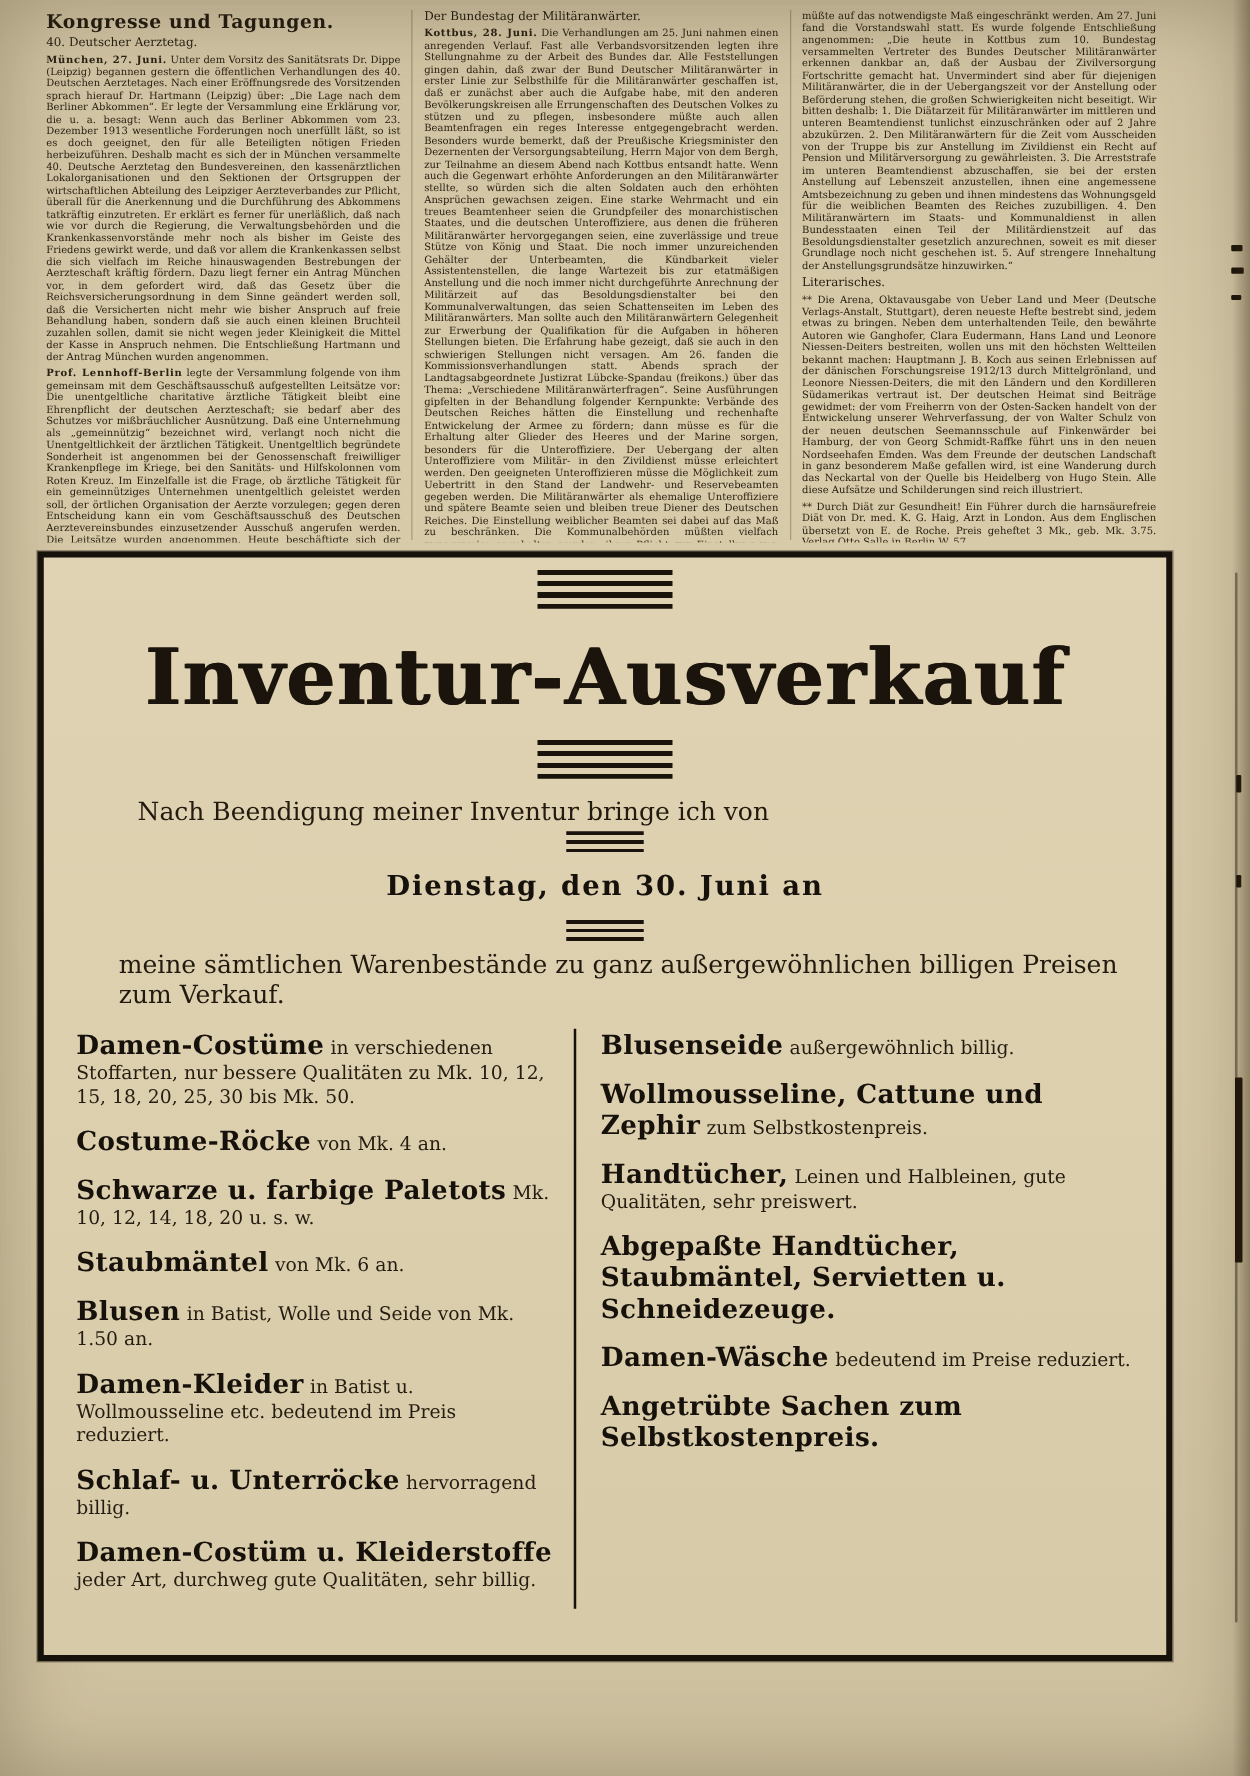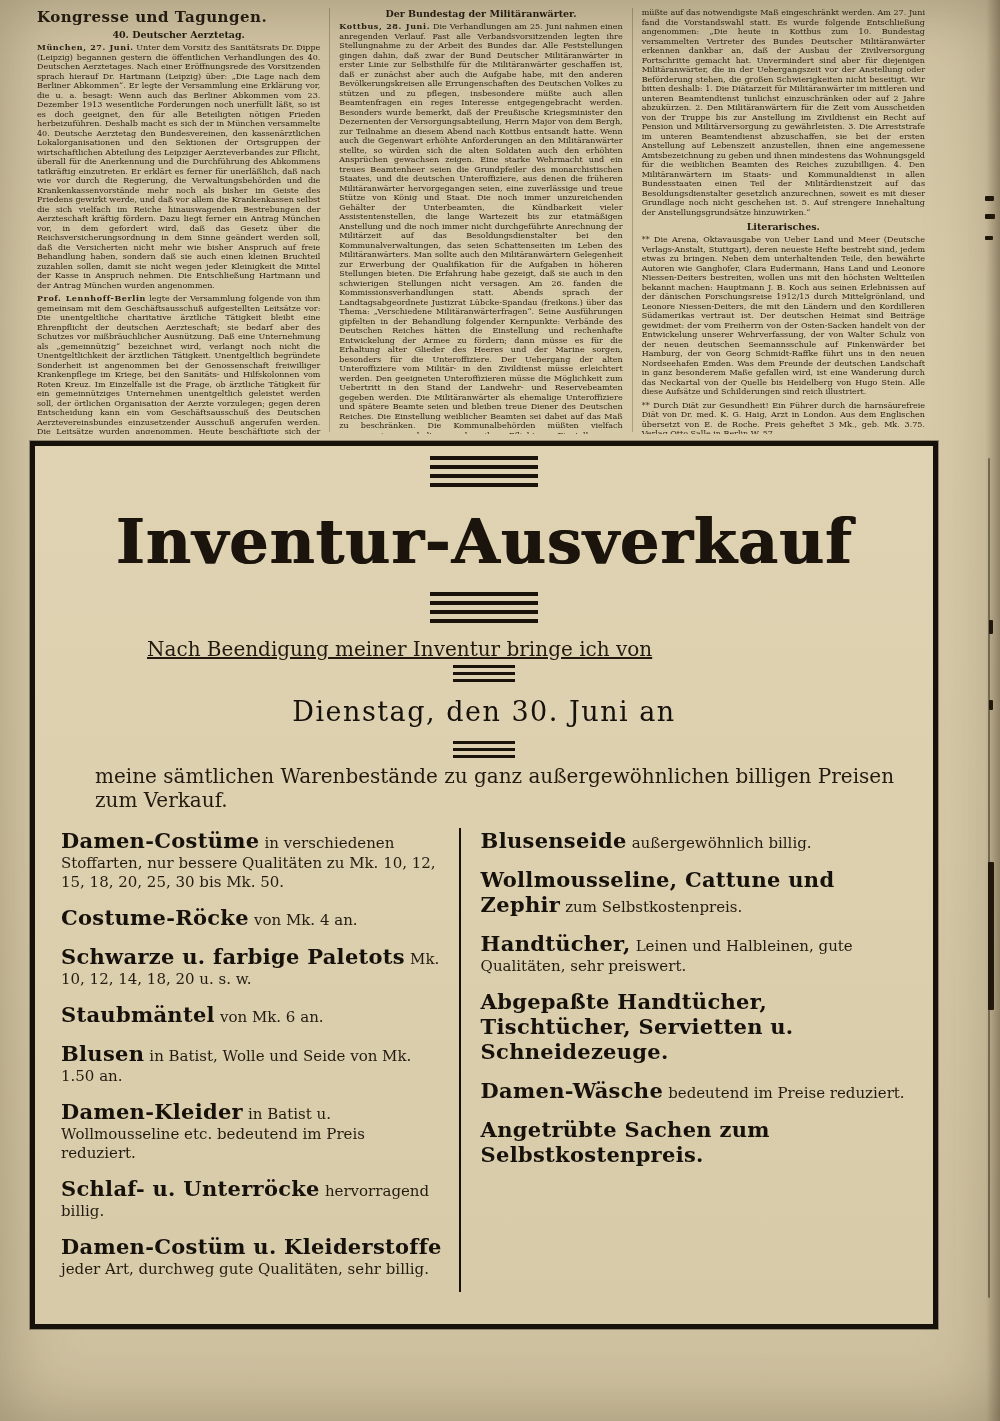--- a/index.html
+++ b/index.html
@@ -26,21 +26,21 @@
   .col + .col{border-left:1px solid rgba(45,32,18,.28);}
   .col p{
     margin:0 0 4px;font-size:8px;line-height:9.5px;
     text-align:justify;color:#2a2113;
   }
   .headline{
     font-size:15px;font-weight:bold;text-align:left;margin:0 0 3px;
     letter-spacing:.5px;
   }
   .subhead{
-    font-size:9.5px;font-weight:bold;text-align:center;margin:0 0 3px;
+    font-size:9.5px;font-weight:normal;margin:0 0 3px;
   }
   .lead{font-weight:bold;letter-spacing:.6px;}
   
   .ad{
     position:relative;
     margin:7px 62px 0 30px;
     height:858px;
     border:5px solid #17110b;
     background:linear-gradient(180deg,#dfd3b3 0%,#dccfae 55%,#d7caa8 100%);
     padding:10px 26px 10px;
@@ -59,25 +59,25 @@
     width:62px;height:17px;
     background:repeating-linear-gradient(to bottom,#1a130c 0 3px,transparent 3px 7px);
   }
   .ad-title{
     margin:4px 0 0;
     font-size:62px;font-weight:bold;letter-spacing:1px;
     color:#1b140c;white-space:nowrap;
     text-shadow:1px 0 0 #1b140c;
   }
   .intro{
-    margin:14px 0 4px 86px;font-size:20px;color:#221a0e;text-decoration:underline;
+    margin:14px 0 4px 49px;font-size:20px;color:#221a0e;
   }
   .date-row{margin:2px 0 4px;}
   .ad-date{
-    font-size:27px;font-weight:normal;letter-spacing:1.5px;color:#17110b;
+    font-size:22px;font-weight:bold;letter-spacing:1.5px;color:#17110b;
     white-space:nowrap;
   }
   .ad-subtitle{
     margin:6px 4px 16px 34px;font-size:20px;color:#221a0e;
   }
   .items{display:flex;align-items:stretch;}
   .items-col{box-sizing:border-box;}
   .items-col.left{width:47%;padding-right:16px;}
   .items-col.right{width:53%;border-left:2px solid #17110b;padding-left:20px;}
   .item{margin:0 0 14px;}
@@ -160,21 +160,21 @@
         <div class="item"><span class="term">Staubmäntel</span> <span class="desc">von Mk. 6 an.</span></div>
         <div class="item"><span class="term">Blusen</span> <span class="desc">in Batist, Wolle und Seide von Mk. 1.50 an.</span></div>
         <div class="item"><span class="term">Damen-Kleider</span> <span class="desc">in Batist u. Wollmousseline etc. bedeutend im Preis reduziert.</span></div>
         <div class="item"><span class="term">Schlaf- u. Unterröcke</span> <span class="desc">hervorragend billig.</span></div>
         <div class="item"><span class="term">Damen-Costüm u. Kleiderstoffe</span> <span class="desc">jeder Art, durchweg gute Qualitäten, sehr billig.</span></div>
       </div>
       <div class="items-col right">
         <div class="item"><span class="term">Blusenseide</span> <span class="desc">außergewöhnlich billig.</span></div>
         <div class="item"><span class="term">Wollmousseline, Cattune und Zephir</span> <span class="desc">zum Selbstkostenpreis.</span></div>
         <div class="item"><span class="term">Handtücher,</span> <span class="desc">Leinen und Halbleinen, gute Qualitäten, sehr preiswert.</span></div>
-        <div class="item"><span class="term">Abgepaßte Handtücher, Tischtücher, Servietten u. Schneidezeuge.</span> <span class="desc"></span></div>
+        <div class="item"><span class="term">Abgepaßte Handtücher, Staubmäntel, Servietten u. Schneidezeuge.</span> <span class="desc"></span></div>
         <div class="item"><span class="term">Damen-Wäsche</span> <span class="desc">bedeutend im Preise reduziert.</span></div>
         <div class="item"><span class="term">Angetrübte Sachen zum Selbstkostenpreis.</span> <span class="desc"></span></div>
       </div>
     </div>
 
 
   </div>
 
   <div class="artifact tick1"></div>
   <div class="artifact tick2"></div>

